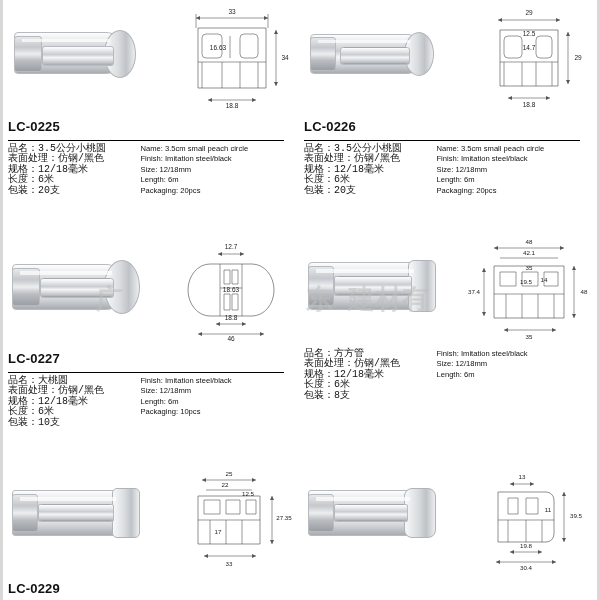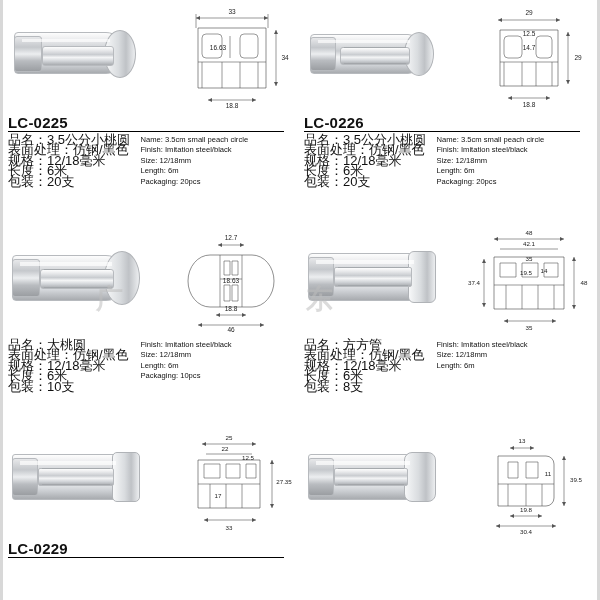--- a/index.html
+++ b/index.html
@@ -38,36 +38,38 @@
     width:150px;height:104px;
     position:relative;
     flex:0 0 150px;
   }
   .tech{
     width:128px;height:104px;
     flex:0 0 128px;
     position:relative;
   }
   .code{
-    font-size:15px;
+    font-size:13px;
     font-weight:bold;
     letter-spacing:.2px;
-    padding-bottom:0;
+    margin-top:5px;
+    padding-bottom:6px;
     border-bottom:1px solid #000;
     width:96%;
   }
   .specs{
     display:flex;
     margin-top:3px;
   }
   .specs .cn{
     width:46%;
-    font-size:13px;
+    font-size:10px;
     line-height:10.4px;
     color:#111;
+    font-family:Liberation Mono, monospace;
   }
   .specs .en{
     width:54%;
     font-size:7.6px;
     line-height:10.4px;
     color:#111;
   }
   .specs div{white-space:nowrap;}
 
   
@@ -292,20 +294,21 @@
             </g>
             <g font-size="6.5" fill="#222" font-family="Liberation Sans, sans-serif" text-anchor="middle">
               <text x="63" y="11">12.7</text>
               <text x="63" y="54">18.63</text>
               <text x="63" y="82">18.8</text>
               <text x="63" y="103">46</text>
             </g>
           </svg>
         </div>
       </div>
+      <div class="code">LC-0227</div>
       <div class="specs">
         <div class="cn">
           <div><span>品名：</span><span>大桃圆</span></div>
           <div><span>表面处理：</span><span>仿钢/黑色</span></div>
           <div><span>规格：</span><span>12/18毫米</span></div>
           <div><span>长度：</span><span>6米</span></div>
           <div><span>包装：</span><span>10支</span></div>
         </div>
         <div class="en">
           <div><span>Finish:</span> <span>Imitation steel/black</span></div>
@@ -476,13 +479,14 @@
               <text x="62" y="102">30.4</text>
             </g>
           </svg>
         </div>
       </div>
     </div>
   </div>
 
   <div class="wm wm1">广</div>
   <div class="wm wm2">东</div>
+  <div class="wm wm3">建材有</div>
 </div>
 
 </body></html>

